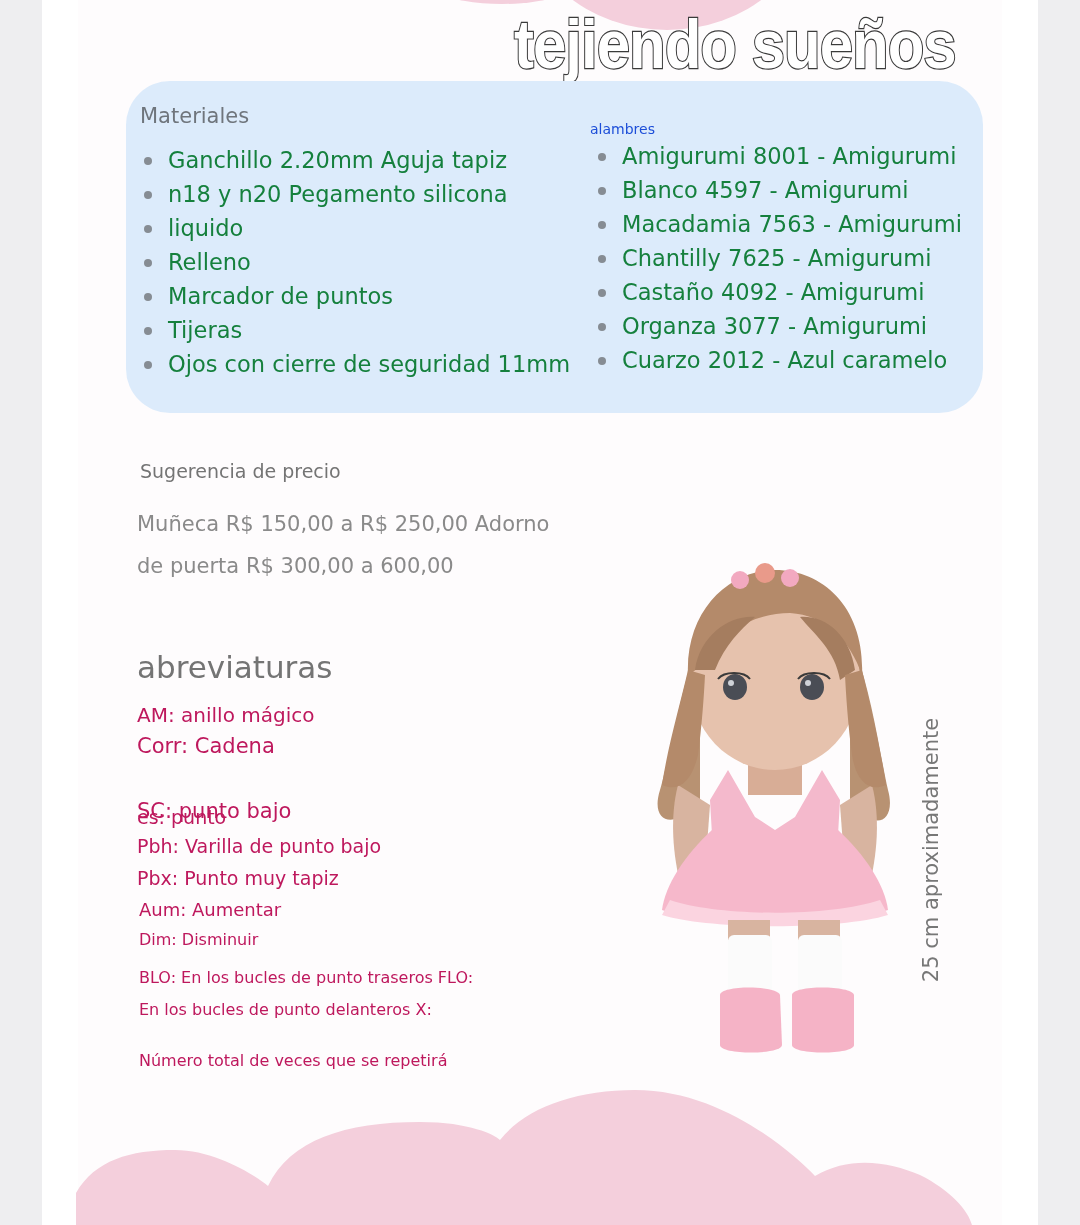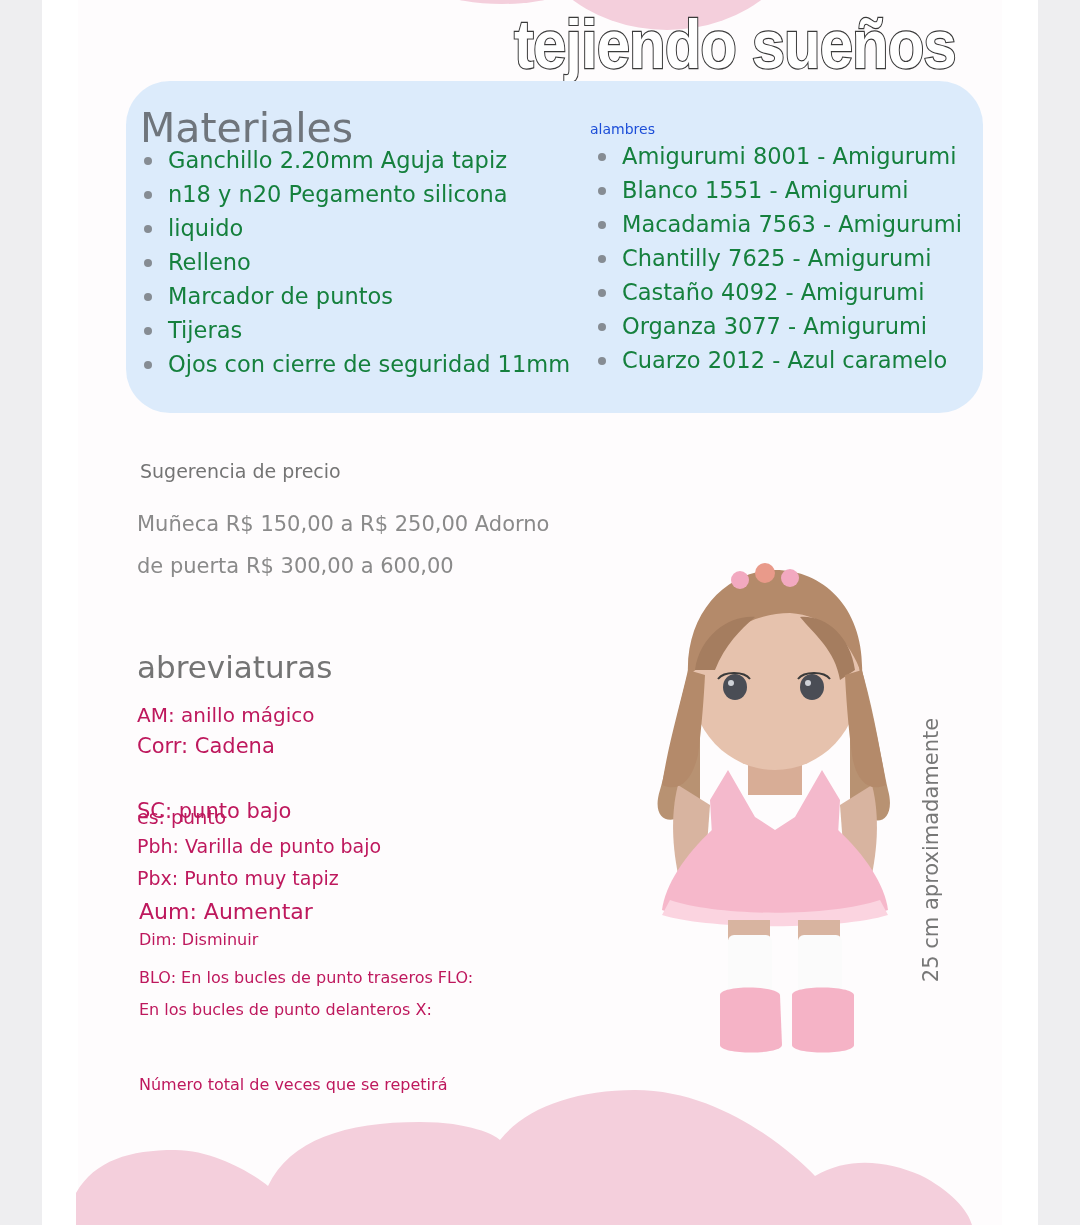--- a/index.html
+++ b/index.html
@@ -28,21 +28,21 @@
     line-height: 1;
     transform: scaleY(1.15);
     transform-origin: top left;
   }
   .materials-box {
     position: absolute; left: 126px; top: 81px; width: 857px; height: 332px;
     background: #dcebfb; border-radius: 44px;
   }
   .mat-heading {
     position: absolute; left: 140px; top: 104px;
-    font-size: 41px; color: #6f757c; font-weight: 400;
+    font-size: 21px; color: #6f757c; font-weight: 400;
   }
   .mat-sub {
     position: absolute; left: 590px; top: 121px;
     font-size: 14px; color: #1d4ed8;
   }
   ul.mat-list { list-style: none; position: absolute; }
   ul.mat-list li {
     position: relative; padding-left: 28px;
     font-size: 22.5px; color: #15803d; height: 34px; line-height: 34px;
     white-space: nowrap;
@@ -92,44 +92,44 @@
   <li><span class="bullet"></span><span>n18 y n20 Pegamento silicona</span></li>
   <li><span class="bullet"></span><span>liquido</span></li>
   <li><span class="bullet"></span><span>Relleno</span></li>
   <li><span class="bullet"></span><span>Marcador de puntos</span></li>
   <li><span class="bullet"></span><span>Tijeras</span></li>
   <li><span class="bullet"></span><span>Ojos con cierre de seguridad 11mm</span></li>
 </ul>
 
 <ul class="mat-list list-right">
   <li><span class="bullet"></span><span>Amigurumi 8001 - Amigurumi</span></li>
-  <li><span class="bullet"></span><span>Blanco 1551 - Amigurumi</span></li>
+  <li><span class="bullet"></span><span>Blanco 4597 - Amigurumi</span></li>
   <li><span class="bullet"></span><span>Macadamia 7563 - Amigurumi</span></li>
   <li><span class="bullet"></span><span>Chantilly 7625 - Amigurumi</span></li>
   <li><span class="bullet"></span><span>Castaño 4092 - Amigurumi</span></li>
   <li><span class="bullet"></span><span>Organza 3077 - Amigurumi</span></li>
   <li><span class="bullet"></span><span>Cuarzo 2012 - Azul caramelo</span></li>
 </ul>
 
 <div class="section-heading" style="left:140px; top:460px;">Sugerencia de precio</div>
 <div class="price-text">Muñeca R$ 150,00 a R$ 250,00 Adorno de puerta R$ 300,00 a 600,00</div>
 
 <div class="section-heading" style="left:137px; top:649px; font-size:31px;">abreviaturas</div>
 
 <div class="abbr" style="top:703px; font-size:20px;">AM: anillo mágico</div>
 <div class="abbr" style="top:734px; font-size:21px;">Corr: Cadena</div>
 <div class="abbr" style="top:806px; font-size:19px;">es: punto</div>
 <div class="abbr" style="top:799px; font-size:21px;">SC: punto bajo</div>
 <div class="abbr" style="top:835px; font-size:19px;">Pbh: Varilla de punto bajo</div>
 <div class="abbr" style="top:867px; font-size:19px;">Pbx: Punto muy tapiz</div>
-<div class="abbr" style="top:899px; left:139px; font-size:22px;">Aum: Aumentar</div>
+<div class="abbr" style="top:899px; left:139px; font-size:18px;">Aum: Aumentar</div>
 <div class="abbr" style="top:930px; left:139px; font-size:16px;">Dim: Disminuir</div>
 <div class="abbr" style="top:968px; left:139px; font-size:16px;">BLO: En los bucles de punto traseros FLO:</div>
 <div class="abbr" style="top:1000px; left:139px; font-size:16px;">En los bucles de punto delanteros X:</div>
-<div class="abbr" style="top:1075px; left:139px; font-size:16px;">Número total de veces que se repetirá</div>
+<div class="abbr" style="top:1051px; left:139px; font-size:16px;">Número total de veces que se repetirá</div>
 
 <div class="doll">
   <svg width="270" height="510" viewBox="0 0 270 510" xmlns="http://www.w3.org/2000/svg">
 
     <path d="M55 95 C40 140 30 200 20 235 C12 260 25 270 40 262 L60 250 L60 140 Z" fill="#b89272"></path>
     <path d="M215 95 C232 140 240 200 248 235 C255 260 242 272 228 262 L210 250 L210 140 Z" fill="#b89272"></path>
 
     <path d="M38 230 C30 260 32 300 42 335 C50 345 62 340 64 330 L70 250 Z" fill="#d8b4a0"></path>
     <path d="M232 230 C240 260 238 300 228 335 C220 345 208 340 206 330 L200 250 Z" fill="#d8b4a0"></path>
 

